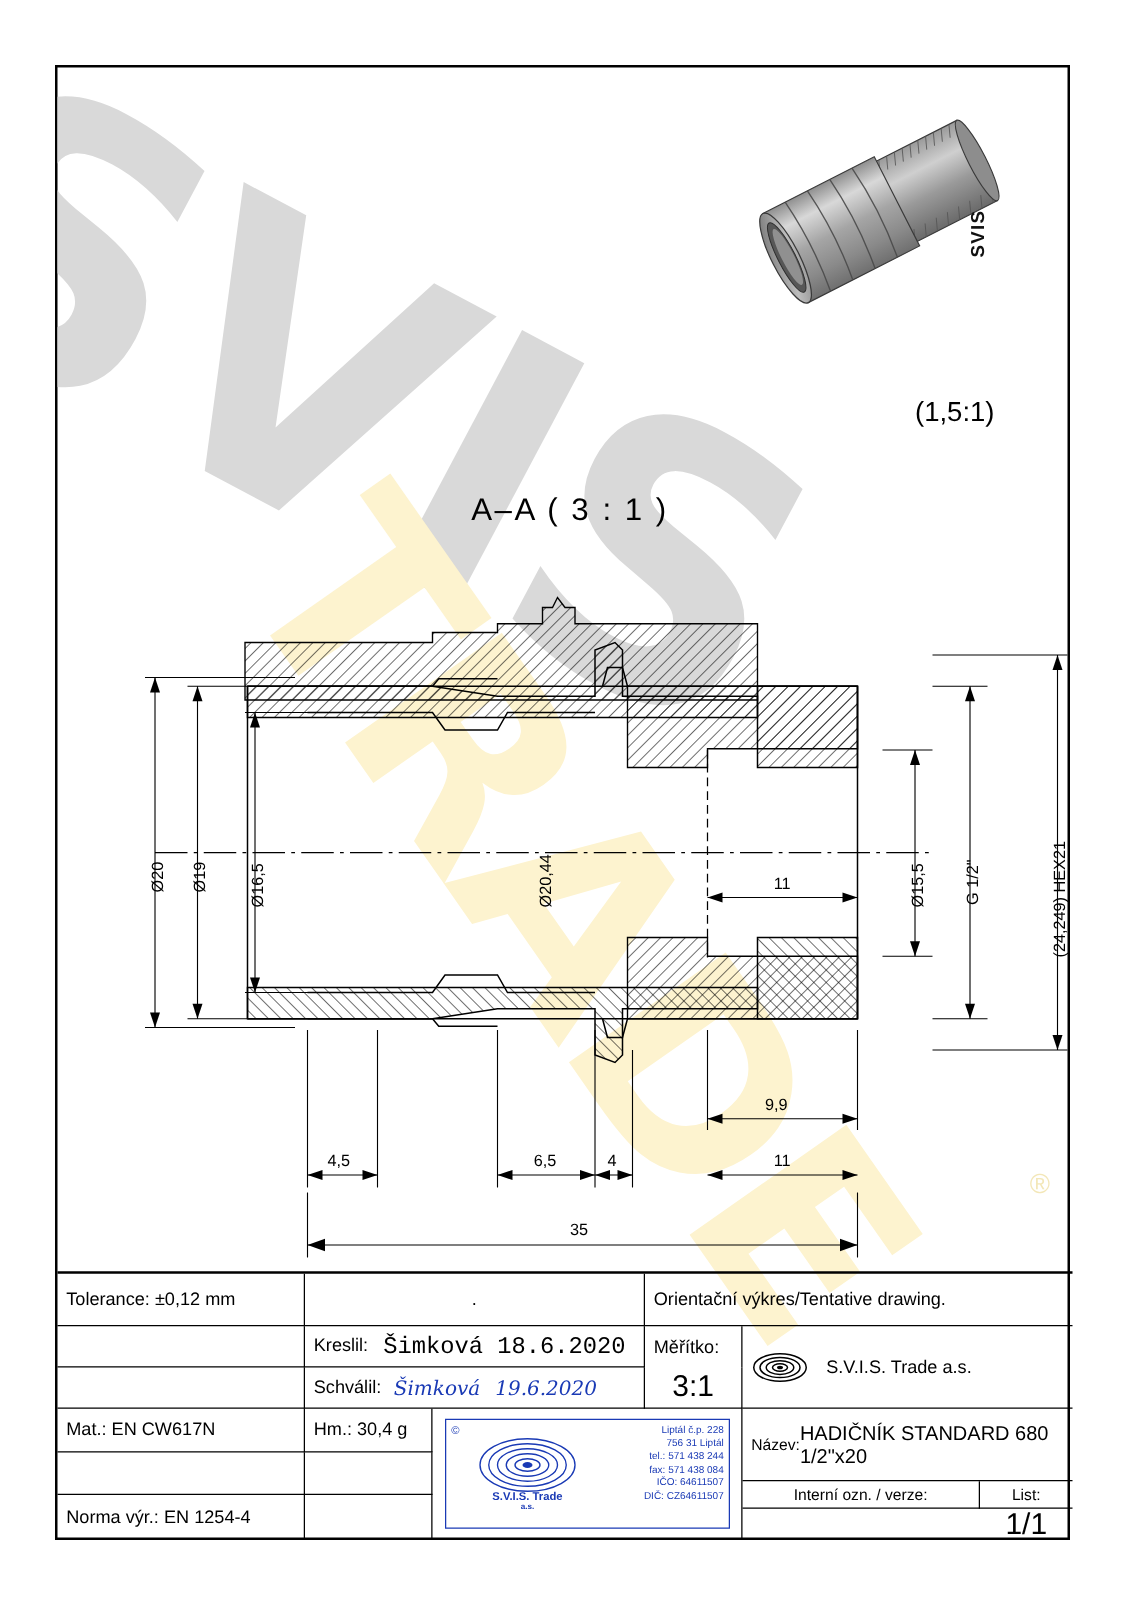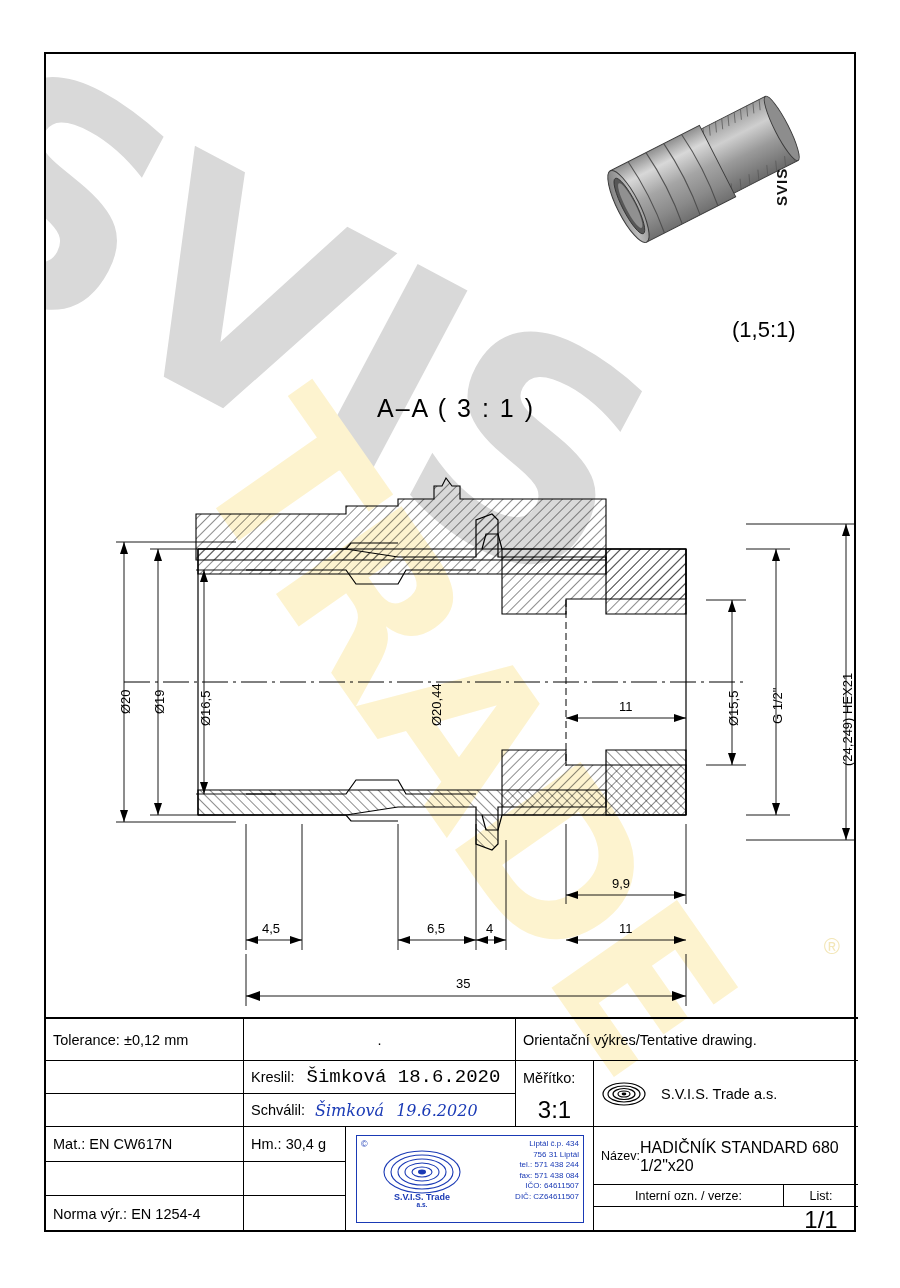--- a/index.html
+++ b/index.html
@@ -424,21 +424,21 @@
             <ellipse cx="43" cy="26" rx="31" ry="17"></ellipse>
             <ellipse cx="43" cy="26" rx="24" ry="13"></ellipse>
             <ellipse cx="43" cy="26" rx="17" ry="9"></ellipse>
             <ellipse cx="43" cy="26" rx="10" ry="5"></ellipse>
           </g>
           <ellipse cx="43" cy="26" rx="4" ry="2.4" fill="#1a3ab5"></ellipse>
           <text x="43" y="54" text-anchor="middle" font-family="Liberation Sans, sans-serif" font-size="9" font-weight="bold" fill="#1a3ab5">S.V.I.S. Trade</text>
           <text x="43" y="61" text-anchor="middle" font-family="Liberation Sans, sans-serif" font-size="6.5" font-weight="bold" fill="#1a3ab5">a.s.</text>
         </svg>
         <div class="stamp-lines">
-          <div>Liptál č.p. 434</div>
+          <div>Liptál č.p. 228</div>
           <div>756 31 Liptál</div>
           <div>tel.: 571 438 244</div>
           <div>fax: 571 438 084</div>
           <div>IČO: 64611507</div>
           <div>DIČ: CZ64611507</div>
         </div>
       </div>
     </div>
 
     <div class="tb-cell bb col-flex" style="left:548px; top:108px; width:264px; height:58px;">

